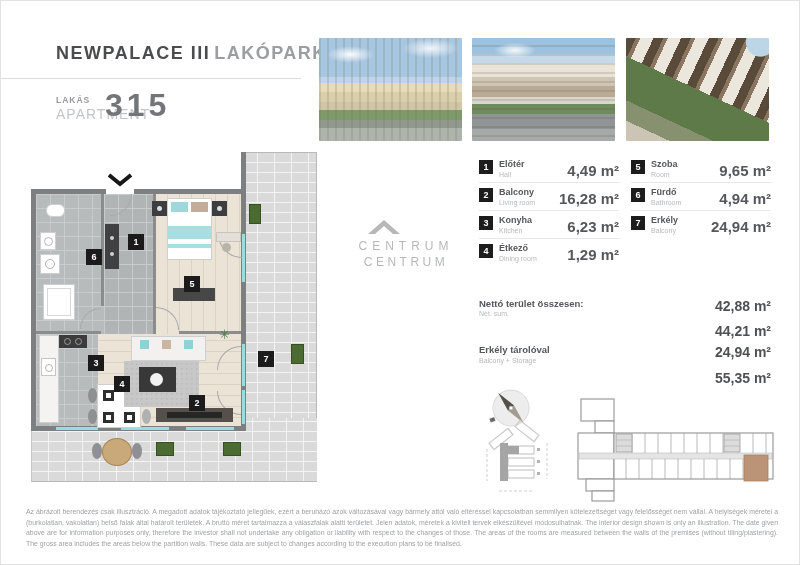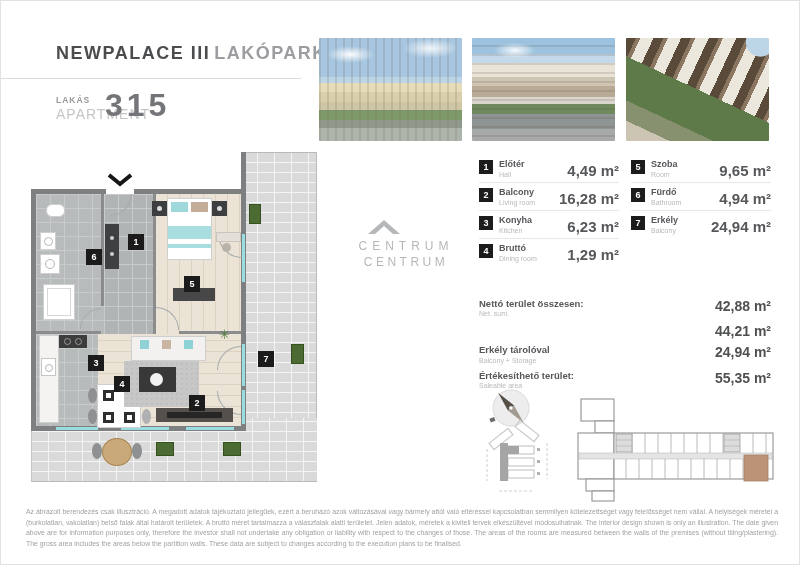--- a/index.html
+++ b/index.html
@@ -249,21 +249,21 @@
           <span class="badge">3</span>
           <span class="rname">
             <b>Konyha</b>
             <i>Kitchen</i>
           </span>
           <span class="rarea">6,23 m²</span>
         </div>
       <div class="rrow">
           <span class="badge">4</span>
           <span class="rname">
-            <b>Bruttó</b>
+            <b>Étkező</b>
             <i>Dining room</i>
           </span>
           <span class="rarea">1,29 m²</span>
         </div>
     </div>
     <div class="rcol">
       <div class="rrow">
           <span class="badge">5</span>
           <span class="rname">
             <b>Szoba</b>
@@ -302,24 +302,20 @@
         <span class="tval">44,21 m²</span>
       </div>
     <div class="trow">
         <span class="tlabel">
           <b>Erkély tárolóval</b>
           <i>Balcony + Storage</i>
         </span>
         <span class="tval">24,94 m²</span>
       </div>
     <div class="trow">
-        <span class="tlabel">
-          <b>Értékesíthető terület:</b>
-          <i>Saleable area</i>
-        </span>
         <span class="tval">55,35 m²</span>
       </div>
   </div>
 
   <div class="abs oclogo">
     <svg width="44" height="18" viewBox="0 0 44 18" style="display:block;margin:0 auto 0 14px;">
         <polygon points="1,17 17,3 33,17 26,17 17,9 8,17" fill="#b5b7b9"></polygon>
       </svg>
     <div class="w1">CENTRUM</div>
     <div class="w2">CENTRUM</div>

